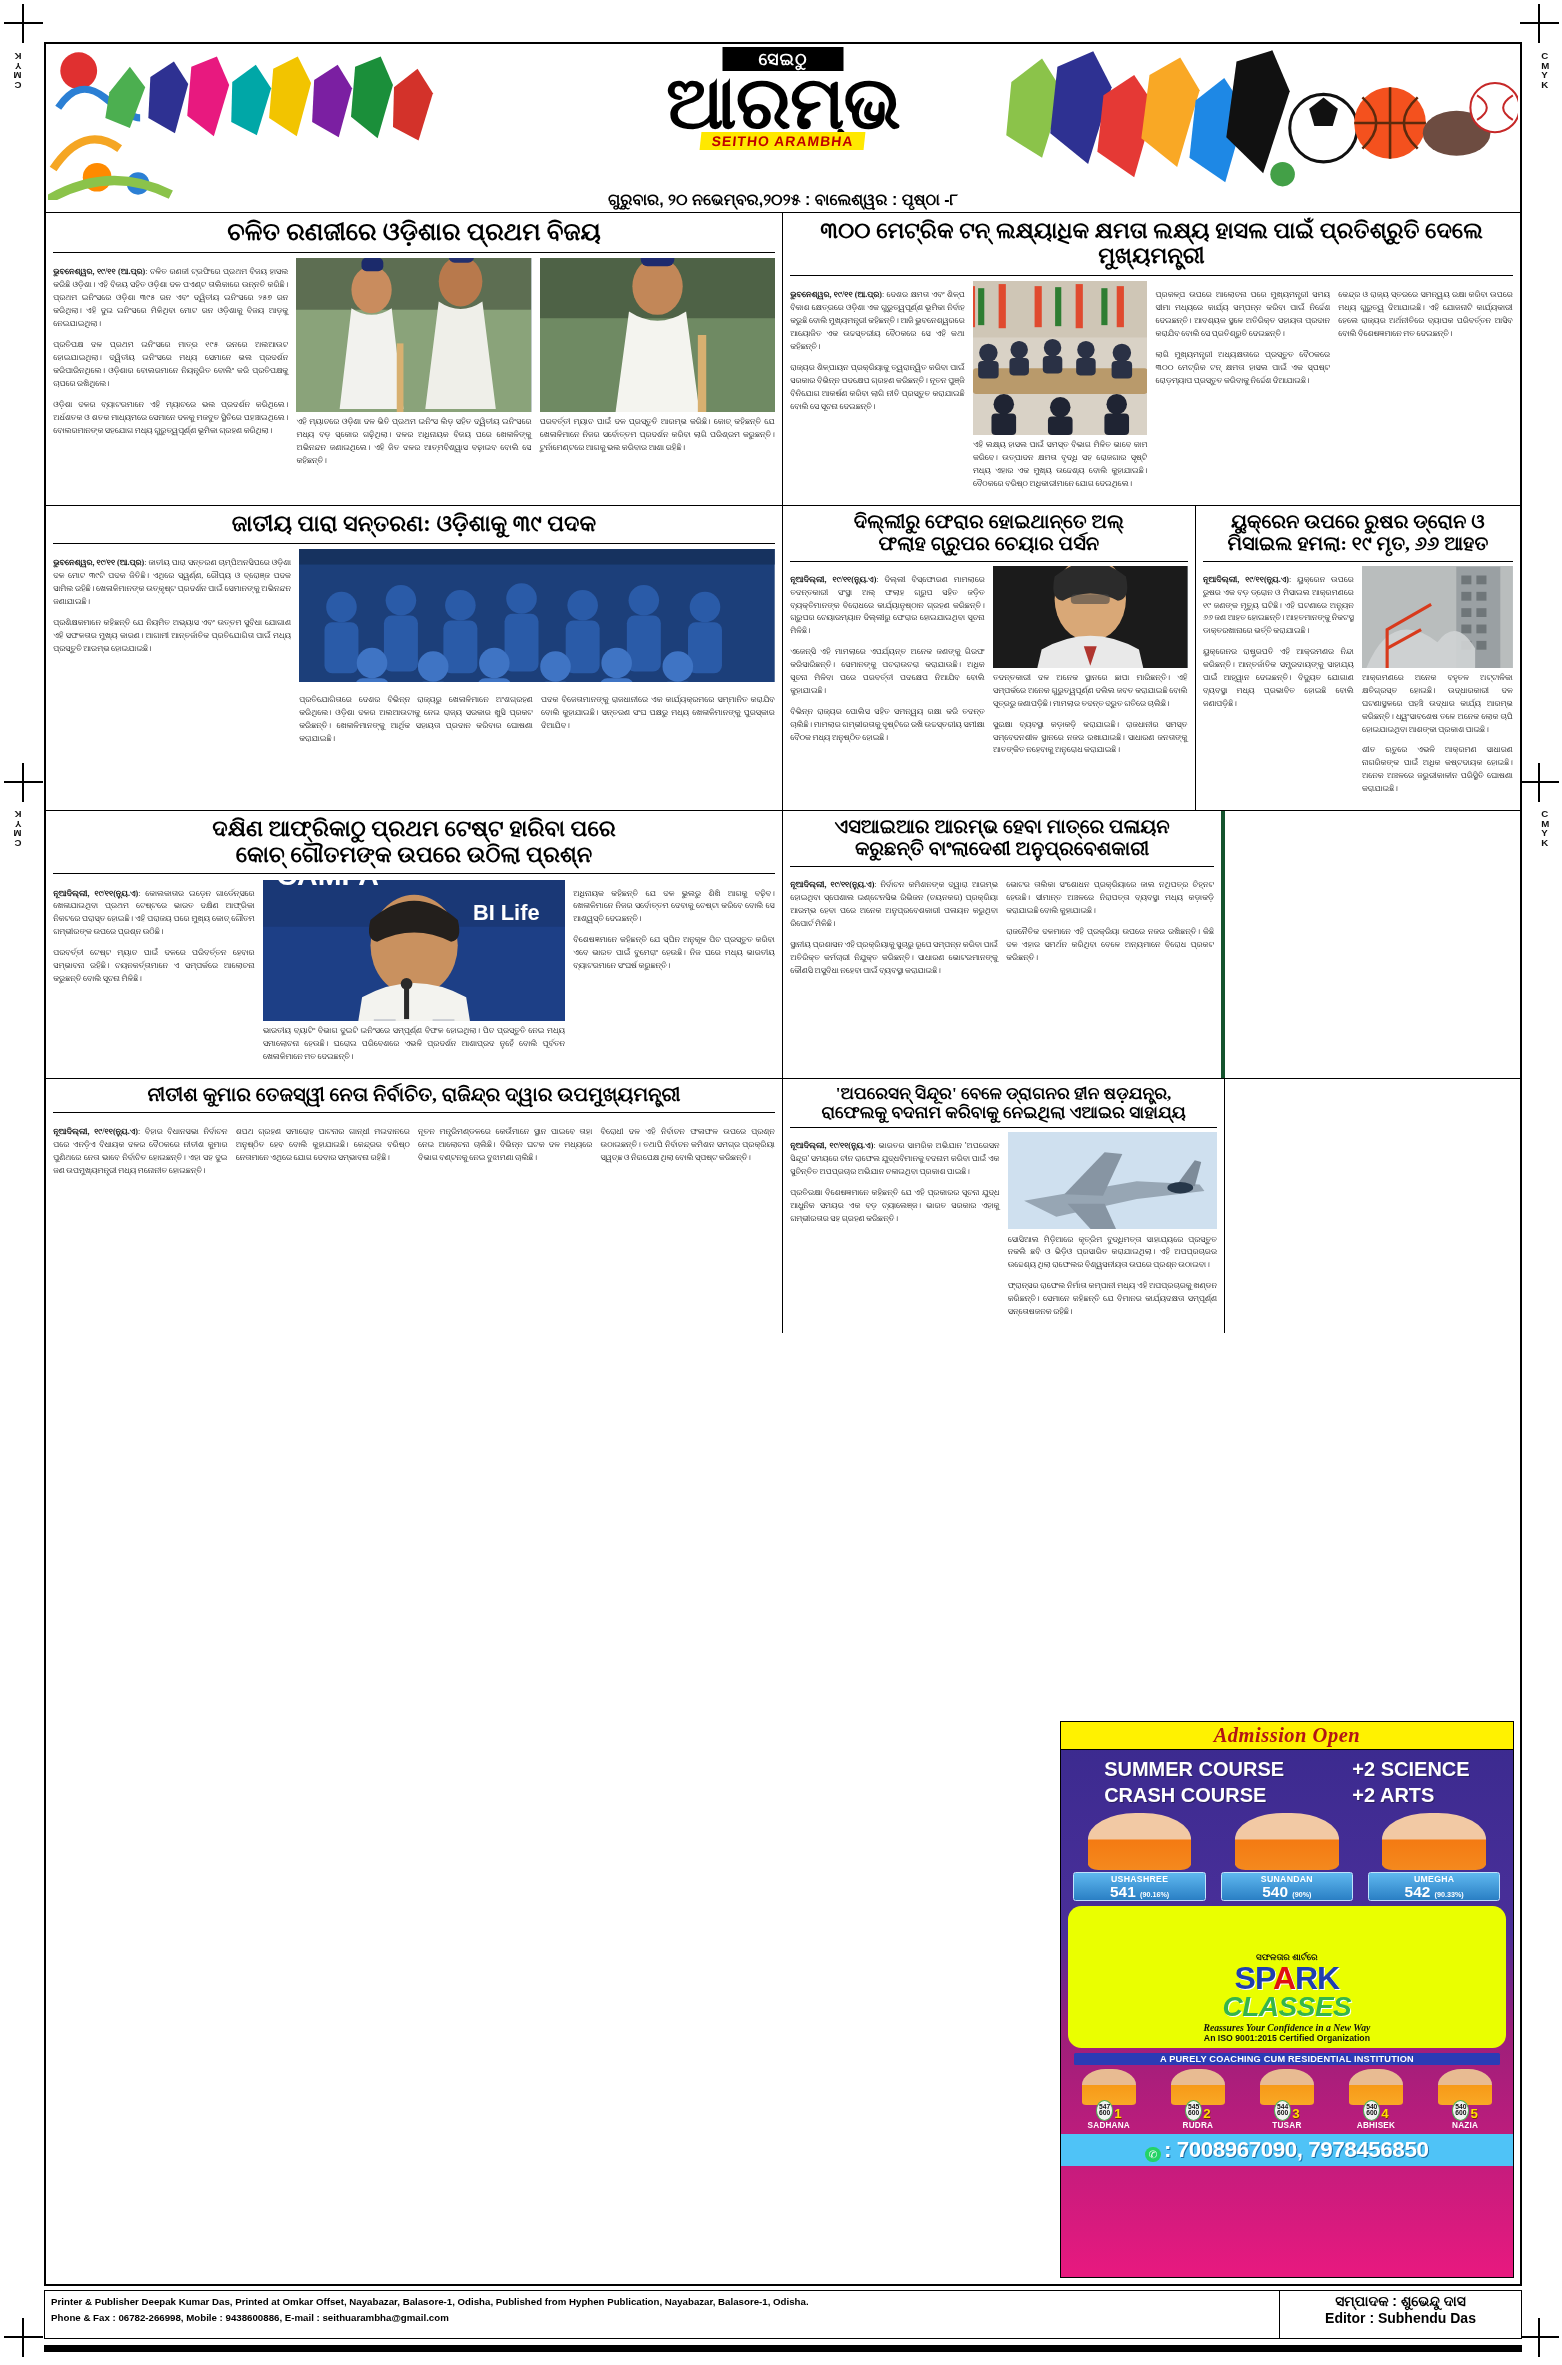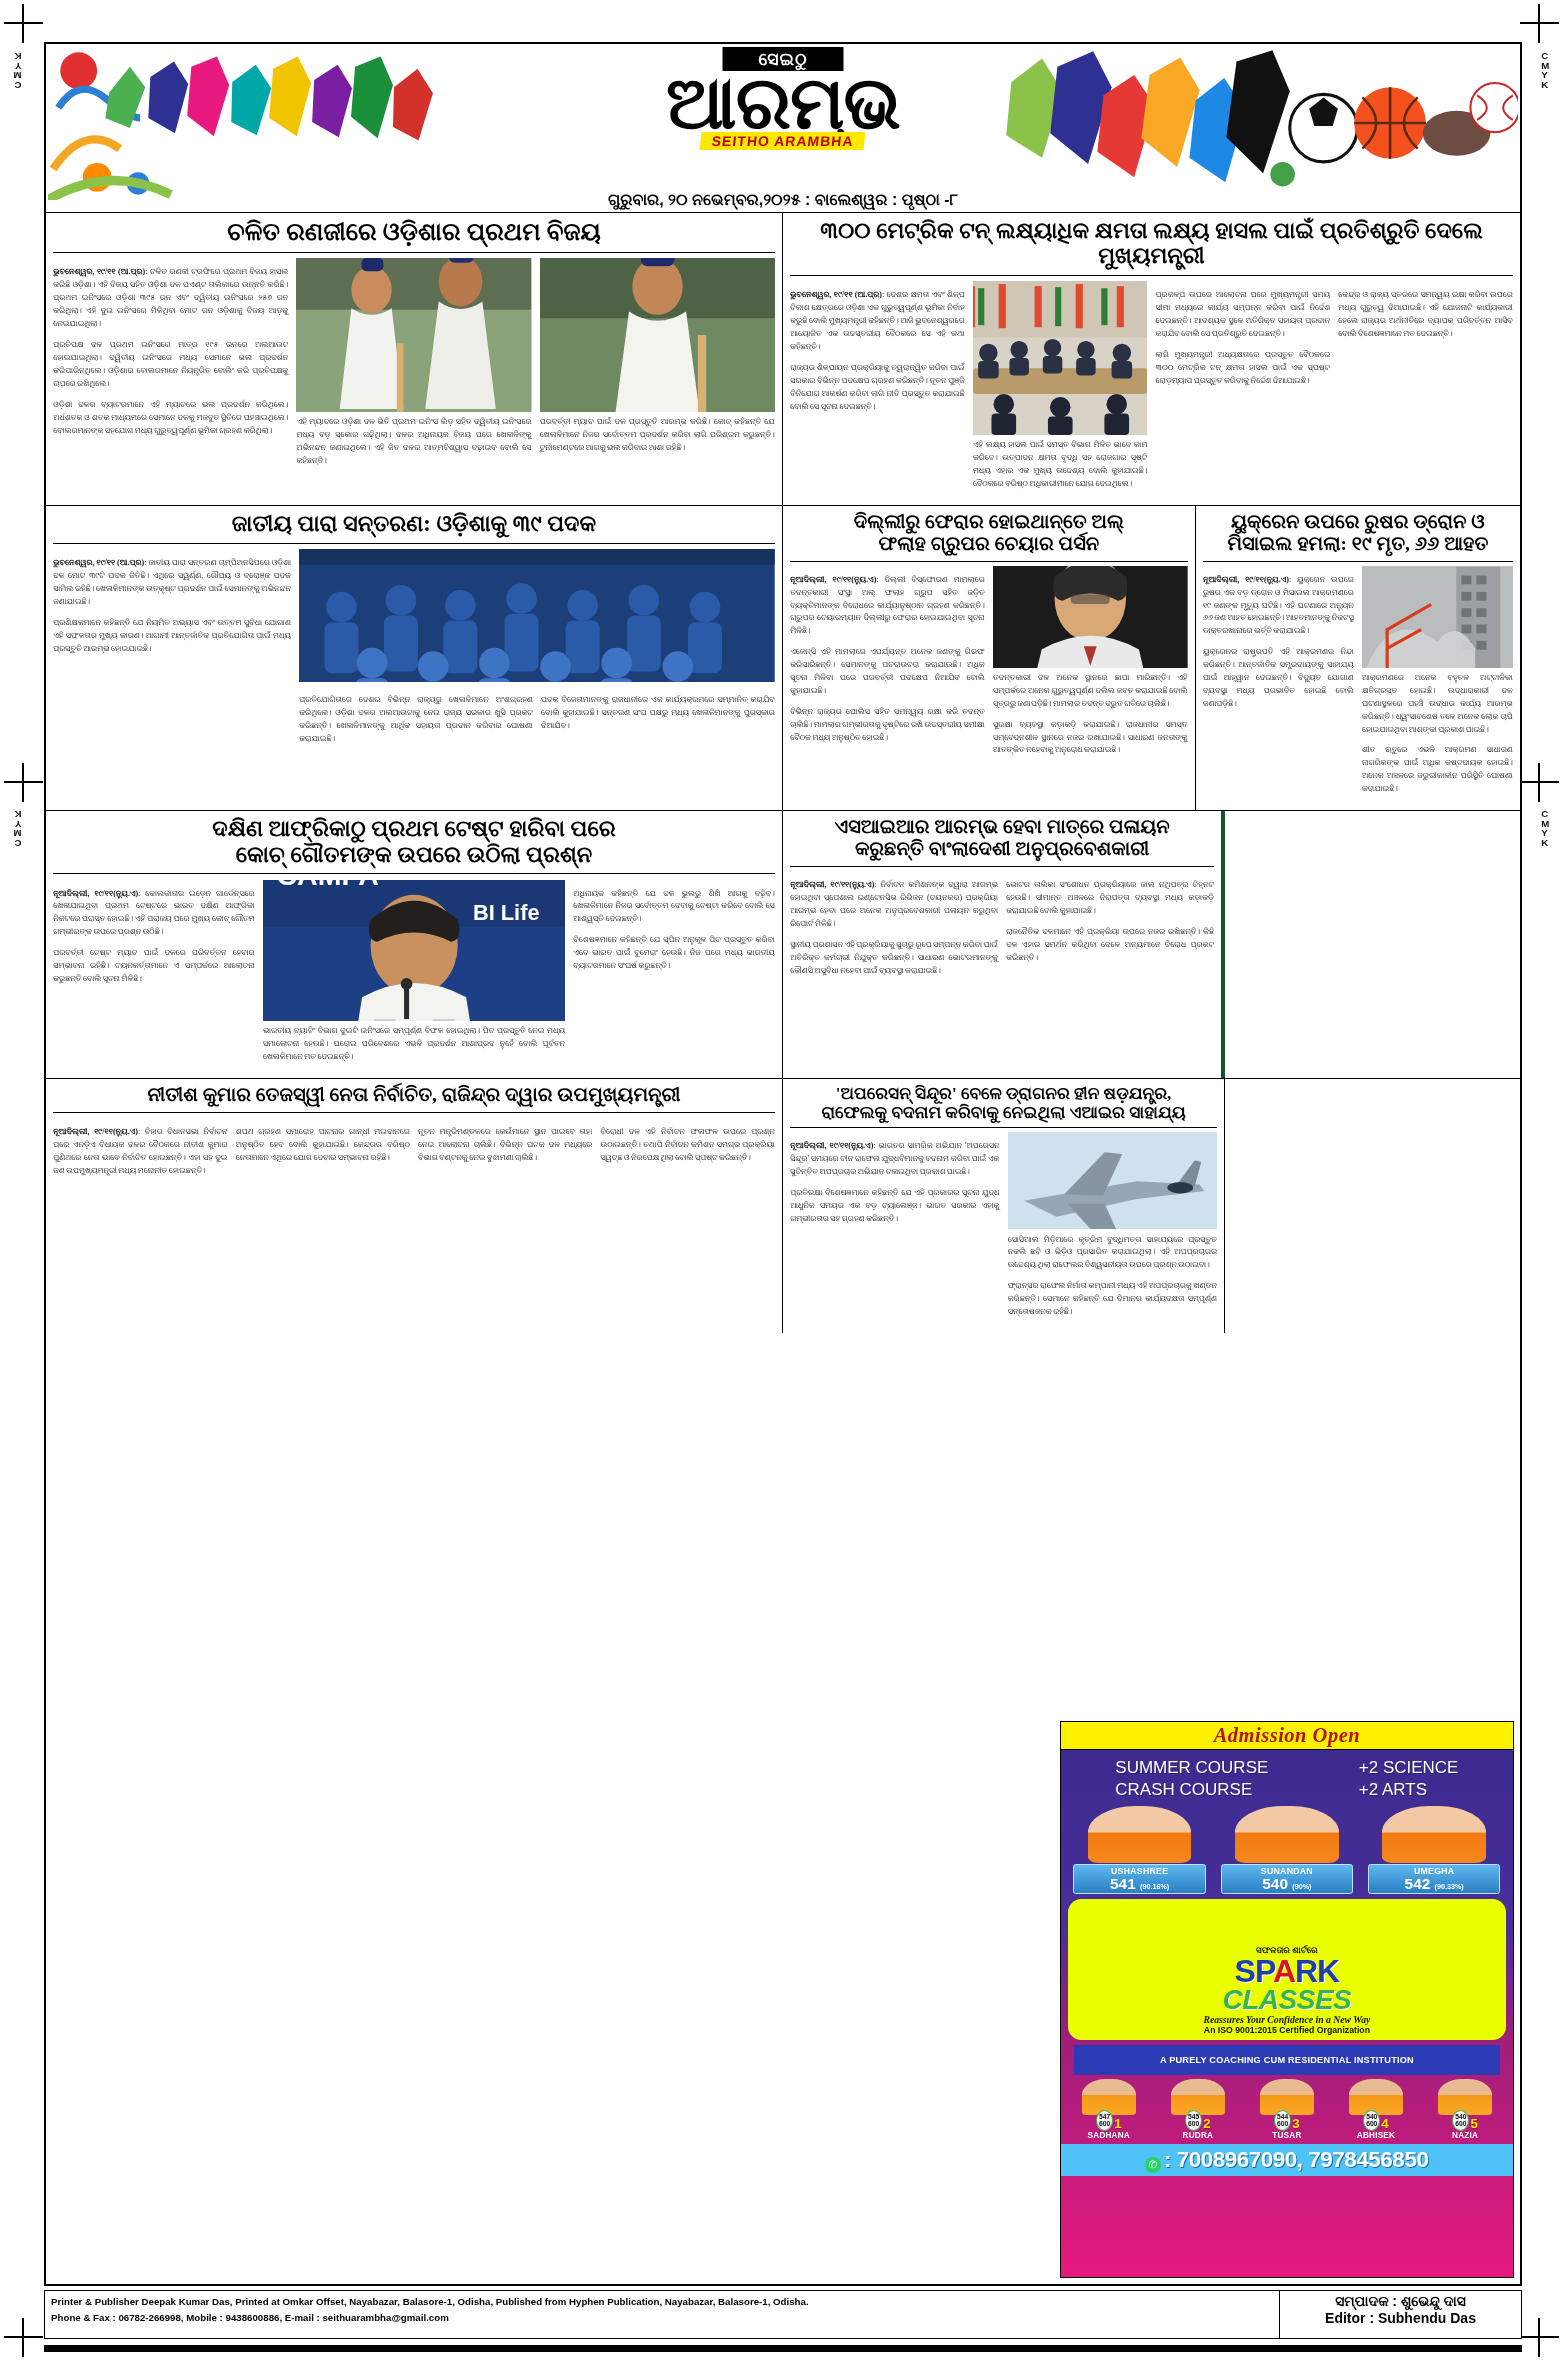--- a/index.html
+++ b/index.html
@@ -112,21 +112,21 @@
   }
   .ad-top {
     background:#fff200; text-align:center; border-bottom:1.5px solid #000;
     padding:2px 0;
   }
   .ad-top .adm {
     font-family:"Liberation Serif", serif; font-style:italic; font-weight:700;
     color:#b31414; font-size:20.5px; letter-spacing:0.5px;
   }
   .ad-courses { display:flex; justify-content:space-around; padding:7.2px 9.2px 3.1px; }
-  .ad-courses div { color:#fff; font-weight:400; font-size:17px;
+  .ad-courses div { color:#fff; font-weight:700; font-size:20px;
       line-height:1.28; text-shadow:1px 1px 0 #2b2060; }
   .ad-students { display:flex; justify-content:space-around; padding:2px 5.1px 0; }
   .ad-stu { width:30%; text-align:center; }
   .ad-face {
     height:57px; margin:0 auto; width:78%;
     background:linear-gradient(180deg,#f2c9a4 0%,#f2c9a4 46%,#f47a12 47%,#f4891e 100%);
     border-radius:46% 46% 10% 10%;
   }
   .ad-badge {
     background:linear-gradient(180deg,#5fb8ef,#2a7fc4);
@@ -148,21 +148,21 @@
   .ad-logo .spark em { color:#e01111; font-style:normal; }
   .ad-logo .classes {
     font-size:28px; font-weight:900; color:#35b54a; letter-spacing:-0.5px;
     line-height:.95; font-style:italic; text-shadow:1px 1px 0 #fff;
   }
   .ad-logo .tag { font-family:"Liberation Serif", serif; font-style:italic;
       font-weight:700; font-size:9.7px; color:#111; margin-top:1px; }
   .ad-logo .iso { font-size:8.7px; font-weight:700; color:#111; }
   .ad-strip {
     background:#2b3bb5; color:#fff; font-weight:900; font-size:9.2px;
-    text-align:center; padding:10px 0; margin:0 13.3px; border-radius:1.5px;
+    text-align:center; padding:1px 0; margin:0 13.3px; border-radius:1.5px;
     letter-spacing:0.2px;
   }
   .ad-toppers { display:flex; justify-content:space-between; padding:4.1px 6.1px 0; }
   .ad-top5 { width:19%; text-align:center; }
   .ad-top5 .f {
     height:36px; width:64%; margin:0 auto;
     background:linear-gradient(180deg,#e8bb92 0%,#e8bb92 44%,#f79a18 45%,#f9a825 100%);
     border-radius:44% 44% 8% 8%;
   }
   .ad-top5 .score {

